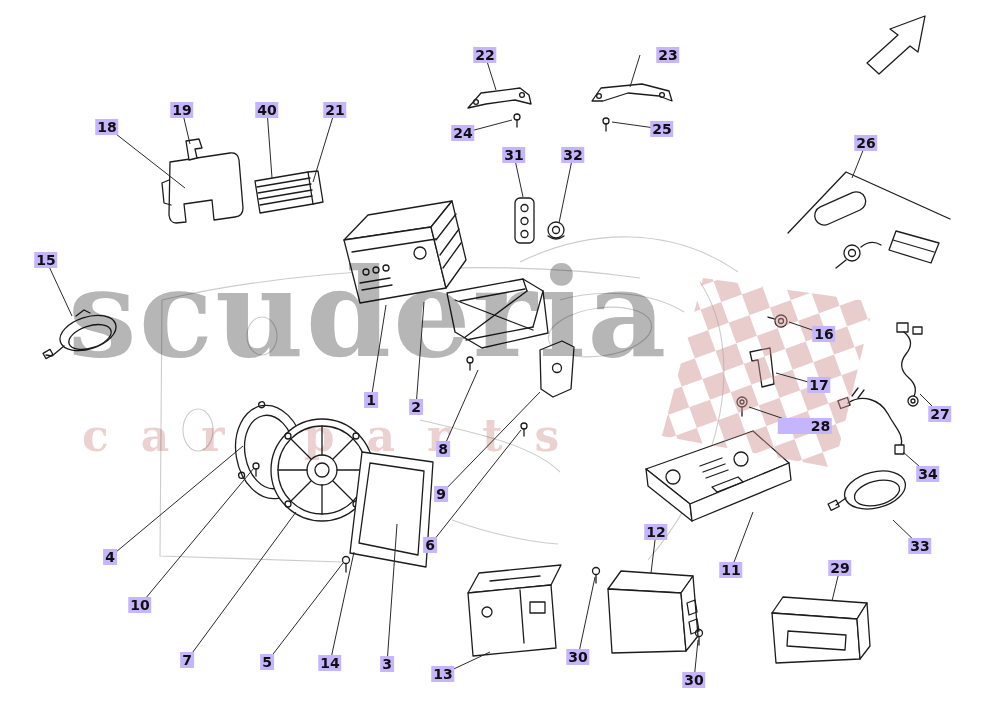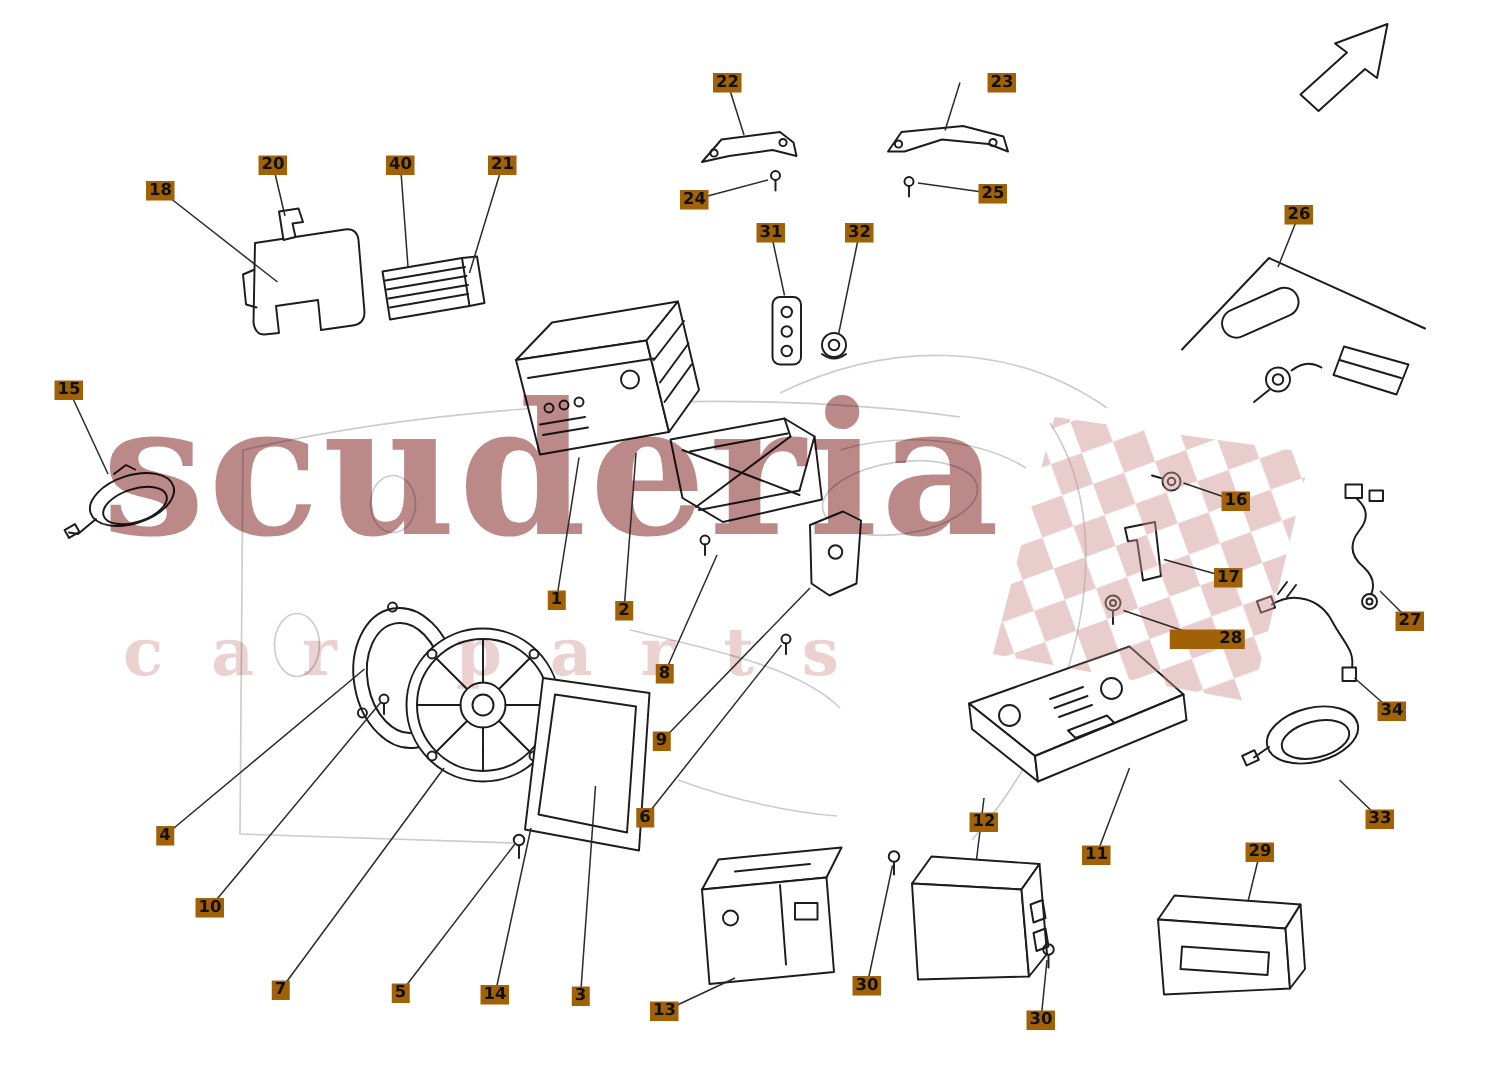--- a/index.html
+++ b/index.html
@@ -1,25 +1,25 @@
 <!DOCTYPE html>
 <html><head>
 <meta charset="utf-8">
 <style>
   *{box-sizing:border-box;margin:0;padding:0}
   html,body{background:#ffffff}
   body{width:1000px;height:727px;overflow:hidden;font-family:"DejaVu Sans",sans-serif}
   .stage{position:relative;width:1000px;height:727px;background:#fff}
   .layer{position:absolute;left:0;top:0}
   .watermark{position:absolute;left:0;top:0;width:100%;height:100%;pointer-events:none;mix-blend-mode:multiply}
-  .wm1{position:absolute;left:68px;top:252px;font-family:"DejaVu Serif",serif;font-weight:bold;font-size:122px;line-height:1;color:#7f1d1d;opacity:.52;letter-spacing:2px}
+  .wm1{position:absolute;left:68px;top:252px;font-family:"DejaVu Serif",serif;font-weight:bold;font-size:122px;line-height:1;color:#737373;opacity:.52;letter-spacing:2px}
   .wm2{position:absolute;left:82px;top:414px;font-family:"DejaVu Serif",serif;font-weight:bold;font-size:44px;line-height:1;color:#d49a9a;opacity:.45;letter-spacing:32px;white-space:pre}
   #leaders{position:absolute;left:0;top:0;pointer-events:none}
   #leaders line{stroke:#2a2a2a;stroke-width:1}
-  .callout{position:absolute;transform:translate(-50%,-50%);font-family:"DejaVu Sans",sans-serif;font-size:11px;font-weight:600;color:#101010;background:#a16207;padding:0 2px;line-height:1.15}
+  .callout{position:absolute;transform:translate(-50%,-50%);font-family:"DejaVu Sans",sans-serif;font-size:14px;font-weight:600;color:#101010;background:#c4b5fd;padding:0 2px;line-height:1.15}
 </style>
 </head>
 <body>
 
 <div class="stage">
 
   <svg class="layer" width="1000" height="727" viewBox="0 0 1000 727">
     <defs>
       <pattern id="check" width="44" height="44" patternUnits="userSpaceOnUse" patternTransform="rotate(-20 780 370)">
         <rect width="22" height="22" fill="#cf8f8f"></rect>
@@ -298,21 +298,21 @@
       <line x1="578" y1="657" x2="595" y2="577"></line>
       <line x1="656" y1="532" x2="651" y2="573"></line>
       <line x1="694" y1="680" x2="698" y2="640"></line>
       <line x1="731" y1="570" x2="753" y2="512"></line>
       <line x1="840" y1="568" x2="832" y2="601"></line>
       <line x1="920" y1="546" x2="893" y2="520"></line>
     </svg>
 
   <div id="callouts" class="layer">
       <div class="callout" style="left: 107px; top: 127px;">18</div>
-      <div class="callout" style="left: 182px; top: 110px;">20</div>
+      <div class="callout" style="left: 182px; top: 110px;">19</div>
       <div class="callout" style="left: 267px; top: 110px;">40</div>
       <div class="callout" style="left: 335px; top: 110px;">21</div>
       <div class="callout" style="left: 485px; top: 55px;">22</div>
       <div class="callout" style="left: 463px; top: 133px;">24</div>
       <div class="callout" style="left: 640px; top: 55px; margin-left: 28px;">23</div>
       <div class="callout" style="left: 662px; top: 129px;">25</div>
       <div class="callout" style="left: 514px; top: 155px;">31</div>
       <div class="callout" style="left: 573px; top: 155px;">32</div>
       <div class="callout" style="left: 866px; top: 143px;">26</div>
       <div class="callout" style="left: 46px; top: 260px;">15</div>
@@ -327,20 +327,20 @@
       <div class="callout" style="left: 441px; top: 494px;">9</div>
       <div class="callout" style="left: 430px; top: 545px;">6</div>
       <div class="callout" style="left: 110px; top: 557px;">4</div>
       <div class="callout" style="left: 140px; top: 605px; text-align: right;">10</div>
       <div class="callout" style="left: 187px; top: 660px;">7</div>
       <div class="callout" style="left: 267px; top: 662px;">5</div>
       <div class="callout" style="left: 330px; top: 663px;">14</div>
       <div class="callout" style="left: 387px; top: 664px;">3</div>
       <div class="callout" style="left: 443px; top: 674px;">13</div>
       <div class="callout" style="left: 578px; top: 657px;">30</div>
-      <div class="callout" style="left: 656px; top: 548px;">12</div>
+      <div class="callout" style="left: 656px; top: 532px;">12</div>
       <div class="callout" style="left: 694px; top: 680px;">30</div>
       <div class="callout" style="left: 731px; top: 570px; text-align: right;">11</div>
       <div class="callout" style="left: 840px; top: 568px;">29</div>
       <div class="callout" style="left: 920px; top: 546px;">33</div>
     </div>
 
 </div>
 
 </body></html>

